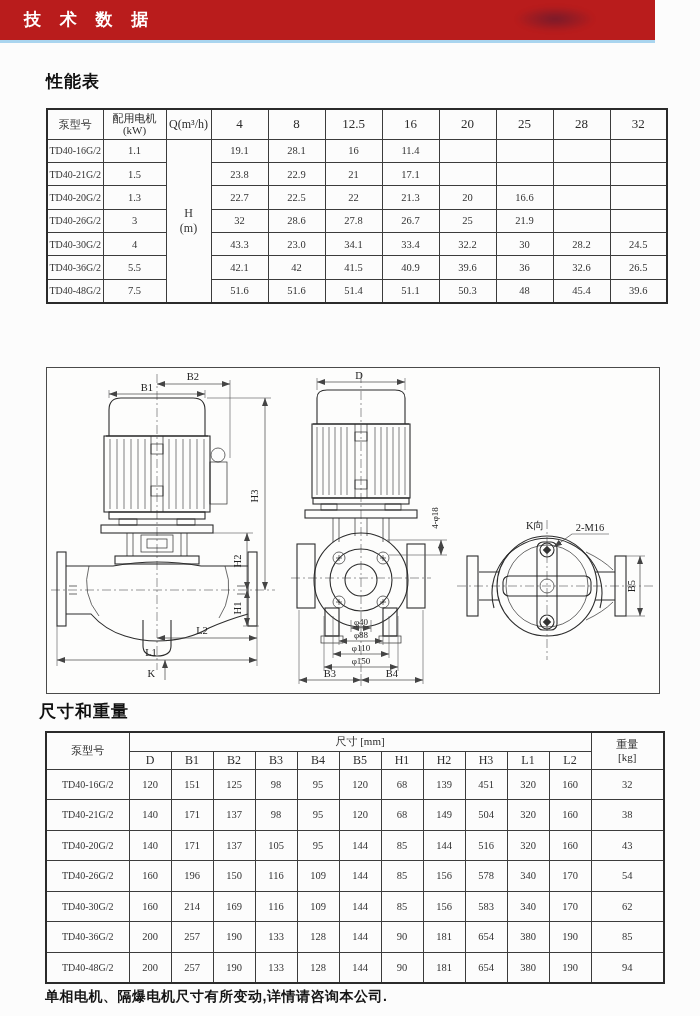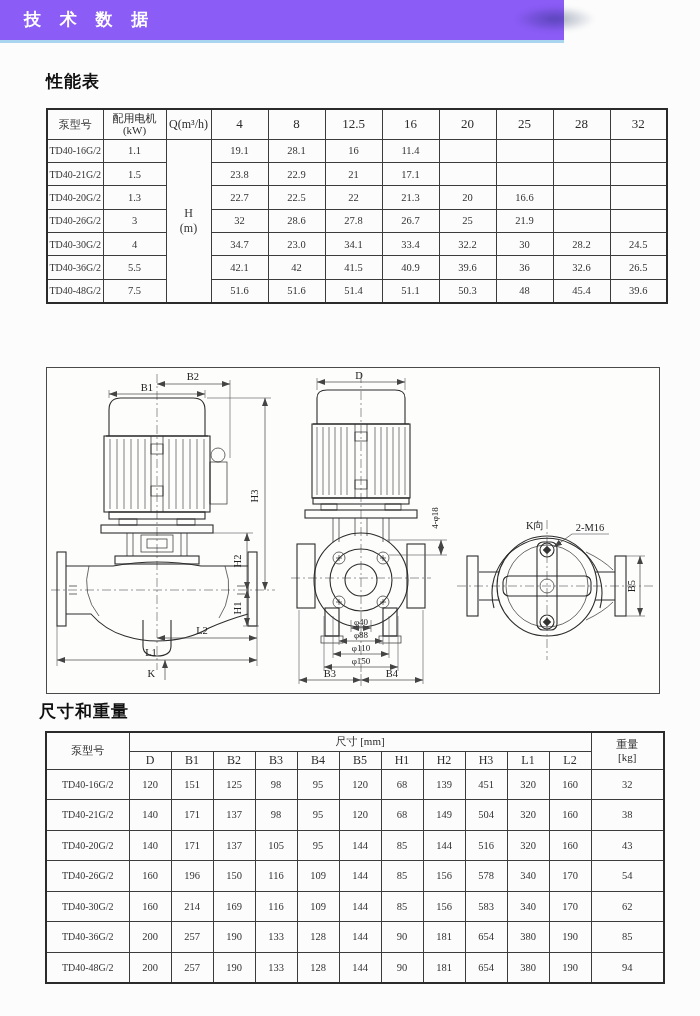--- a/index.html
+++ b/index.html
@@ -1,19 +1,19 @@
 <!DOCTYPE html>
 <html><head>
 <meta charset="utf-8">
 <style>
   html,body{margin:0;padding:0;background:#ffffff;}
   .page{position:relative;width:700px;height:1016px;background:#fcfcfc;overflow:hidden;
         font-family:"Liberation Serif","DejaVu Serif",serif;color:#2b2b2b;}
   
-  .banner{position:absolute;left:0;top:0;width:564px;height:40px;background:#8b5cf6;
+  .banner{position:absolute;left:0;top:0;width:655px;height:40px;background:#b91c1c;
           border-bottom:3px solid #aad5ef;}
   .banner-title{position:absolute;left:24px;top:0;line-height:40px;color:#ffffff;
           font-family:"Liberation Sans","DejaVu Sans",sans-serif;font-weight:bold;
           font-size:17px;letter-spacing:7px;}
   .wm{position:absolute;left:515px;top:6px;width:80px;height:26px;border-radius:50%;
       background:radial-gradient(closest-side,rgba(0,25,70,.35),rgba(0,25,70,0));
       filter:blur(2px);}
   
   .sec-h{position:absolute;font-family:"Liberation Sans","DejaVu Sans",sans-serif;
          font-weight:bold;font-size:17px;color:#101010;letter-spacing:1px;}
@@ -148,21 +148,21 @@
           <td>27.8</td>
           <td>26.7</td>
           <td>25</td>
           <td>21.9</td>
           <td></td>
           <td></td>
         </tr>
         <tr>
           <td class="model">TD40-30G/2</td>
           <td>4</td>
-          <td>34.7</td>
+          <td>43.3</td>
           <td>23.0</td>
           <td>34.1</td>
           <td>33.4</td>
           <td>32.2</td>
           <td>30</td>
           <td>28.2</td>
           <td>24.5</td>
         </tr>
         <tr>
           <td class="model">TD40-36G/2</td>
@@ -489,14 +489,15 @@
           <td>90</td>
           <td>181</td>
           <td>654</td>
           <td>380</td>
           <td>190</td>
           <td>94</td>
         </tr>
       </tbody>
   </table>
 
+  <div class="footnote">单相电机、隔爆电机尺寸有所变动,详情请咨询本公司.</div>
 
 </div>
 
 </body></html>

